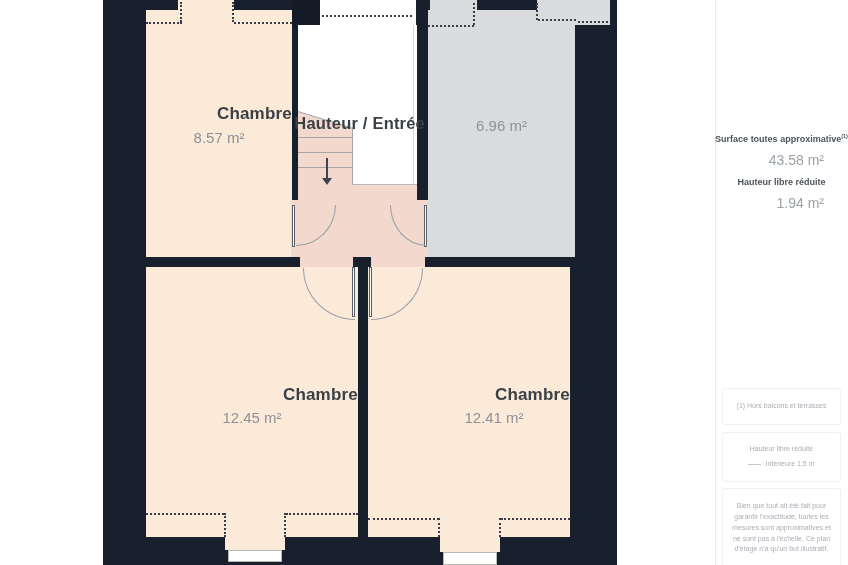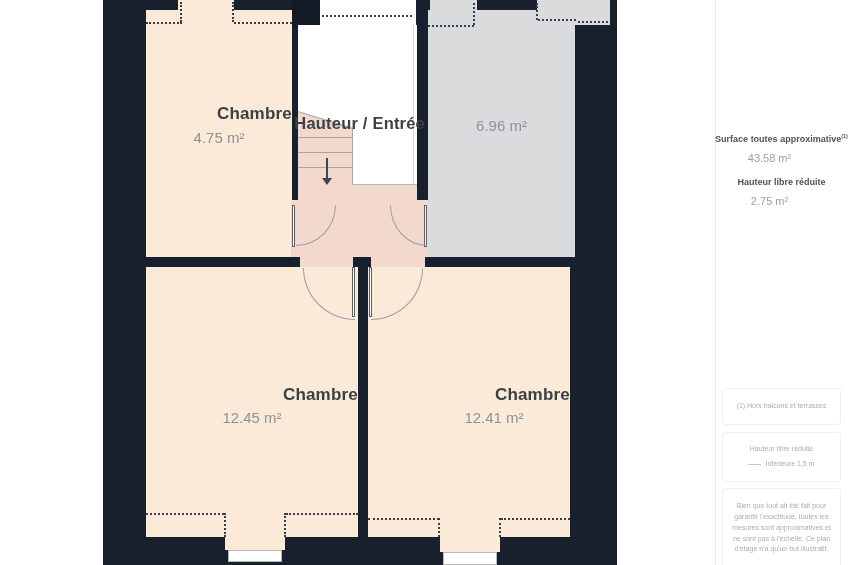--- a/index.html
+++ b/index.html
@@ -28,21 +28,21 @@
 
   .rname { font-size:17px; font-weight:700; color:#3b4046; text-align:right; letter-spacing:.2px; }
   .rarea { font-size:15px; font-weight:400; color:#8d9299; text-align:center; }
 
   .arrow-line { width:2px; background:#3f444e; }
   .arrow-head { width:0; height:0; border-left:5px solid transparent; border-right:5px solid transparent; border-top:7px solid #3f444e; }
 
   
   .sidebar { left:715px; top:0; width:133px; height:565px; background:#ffffff; border-left:1px solid #ececec; }
   .sb-h { font-size:9px; font-weight:700; color:#4e545b; text-align:center; width:133px; }
-  .sb-v { font-size:11px; color:#9ba1a8; text-align:center; width:109px; }
+  .sb-v { font-size:14px; color:#9ba1a8; text-align:right; width:109px; }
   .sb-sup { font-size:5.5px; vertical-align:super; font-weight:700; color:#4e545b; }
   .sb-box { left:722px; width:119px; background:#fff; border:1px solid #f0f0f0; border-radius:3px;
             display:flex; flex-direction:column; align-items:center; justify-content:center; padding:5px 7px; }
   .tiny { font-size:7px; color:#a9aeb4; text-align:center; line-height:1.55; }
   .legend-row { display:flex; align-items:center; gap:4px; margin-top:4px; }
   .swatch-line { width:13px; height:1px; background:#c3c8cc; }
 </style>
 </head>
 <body>
 
@@ -107,39 +107,39 @@
   <div class="abs leaf" style="left:352px;top:267px;width:3px;height:50px;"></div>
   <div class="abs leaf" style="left:369px;top:267px;width:3px;height:50px;"></div>
   <div class="abs leaf" style="left:292px;top:205px;width:3px;height:42px;"></div>
   <div class="abs leaf" style="left:424px;top:205px;width:3px;height:42px;"></div>
   <div class="abs arc bl" style="left:303px;top:268px;width:52px;height:52px;"></div>
   <div class="abs arc br" style="left:371px;top:268px;width:52px;height:52px;"></div>
   <div class="abs arc br" style="left:296px;top:205px;width:40px;height:41px;"></div>
   <div class="abs arc bl" style="left:390px;top:205px;width:37px;height:41px;"></div>
 
   <div class="abs rname" style="left:146px;top:104px;width:146px;">Chambre</div>
-  <div class="abs rarea" style="left:146px;top:129px;width:146px;">4.75 m²</div>
+  <div class="abs rarea" style="left:146px;top:129px;width:146px;">8.57 m²</div>
 
   <div class="abs rname" style="left:293px;top:114px;width:132px;font-size:16.5px;">Hauteur / Entrée</div>
 
   <div class="abs rarea" style="left:428px;top:117px;width:147px;">6.96 m²</div>
 
   <div class="abs rname" style="left:146px;top:385px;width:212px;">Chambre</div>
   <div class="abs rarea" style="left:146px;top:409px;width:212px;">12.45 m²</div>
 
   <div class="abs rname" style="left:368px;top:385px;width:202px;">Chambre</div>
   <div class="abs rarea" style="left:368px;top:409px;width:204px;padding-left:48px;">12.41 m²</div>
 
   <div class="abs sidebar"></div>
 
   <div class="abs sb-h" style="left:715px;top:133px;"><span>Surface toutes approximative</span><span class="sb-sup">(1)</span></div>
   <div class="abs sb-v" style="left:715px;top:152px;">43.58 m²</div>
 
   <div class="abs sb-h" style="left:715px;top:177px;">Hauteur libre réduite</div>
-  <div class="abs sb-v" style="left:715px;top:195px;">2.75 m²</div>
+  <div class="abs sb-v" style="left:715px;top:195px;">1.94 m²</div>
 
   <div class="abs sb-box" style="top:388px;height:37px;">
     <div class="tiny">(1) Hors balcons et terrasses</div>
   </div>
 
   <div class="abs sb-box" style="top:432px;height:50px;">
     <div class="tiny">Hauteur libre réduite</div>
     <div class="legend-row">
       <span class="swatch-line"></span>
       <span class="tiny">Inférieure 1,5 m</span>

